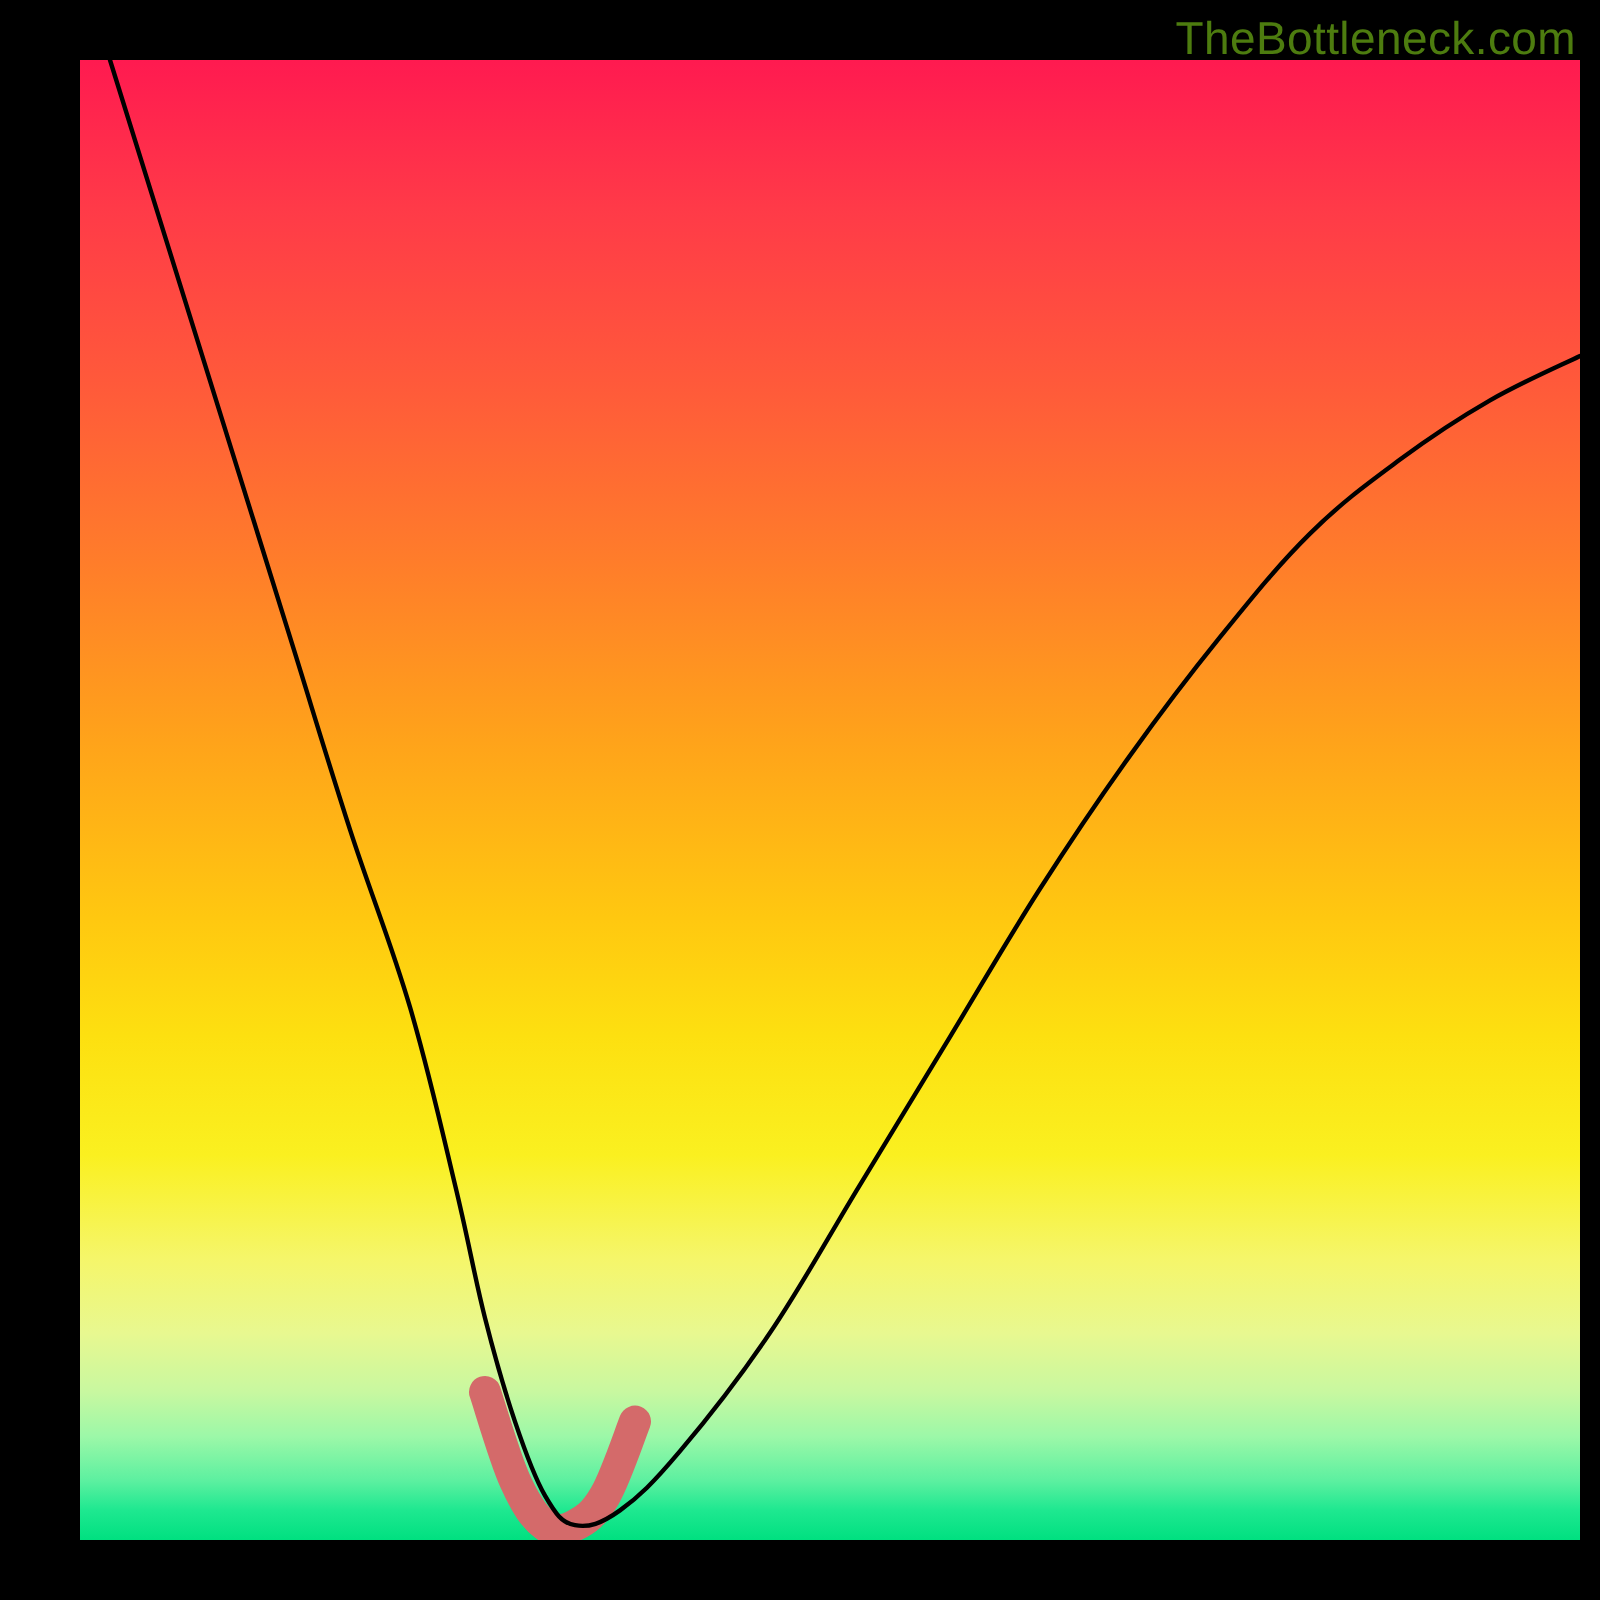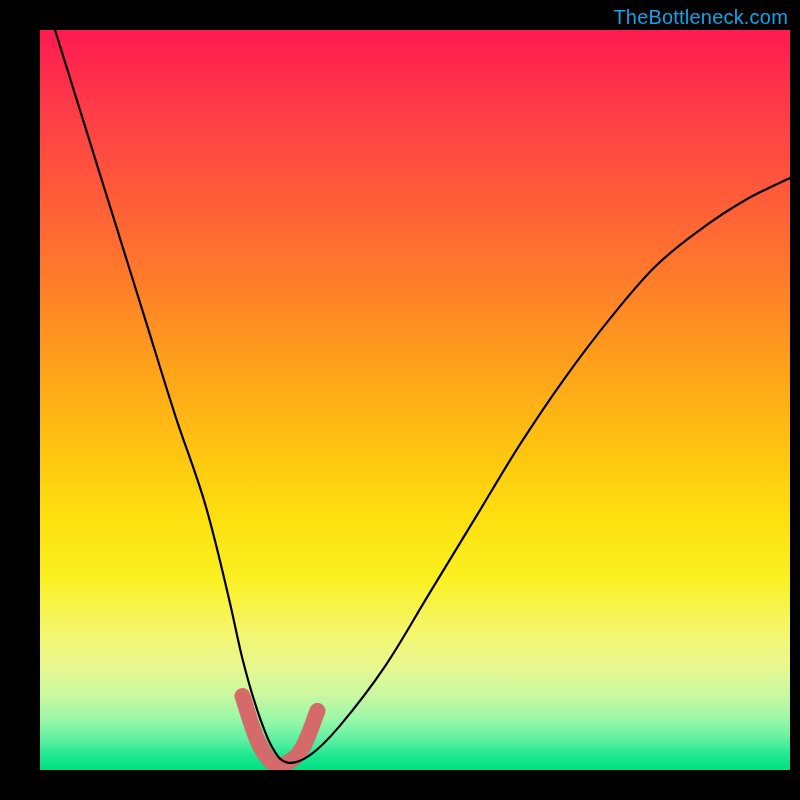--- a/index.html
+++ b/index.html
@@ -8,22 +8,22 @@
     height: 800px;
     background: #000;
     position: relative;
     overflow: hidden;
     font-family: Arial, Helvetica, sans-serif;
   }
   .watermark {
     position: absolute;
     top: 6px;
     right: 12px;
-    color: #0ea5e9;
-    font-size: 20px;
+    color: #4d7c0f;
+    font-size: 23px;
     font-weight: 400;
     z-index: 10;
     letter-spacing: 0.2px;
   }
   .plot-frame {
     position: absolute;
     left: 40px;
     top: 30px;
     width: 750px;
     height: 740px;

